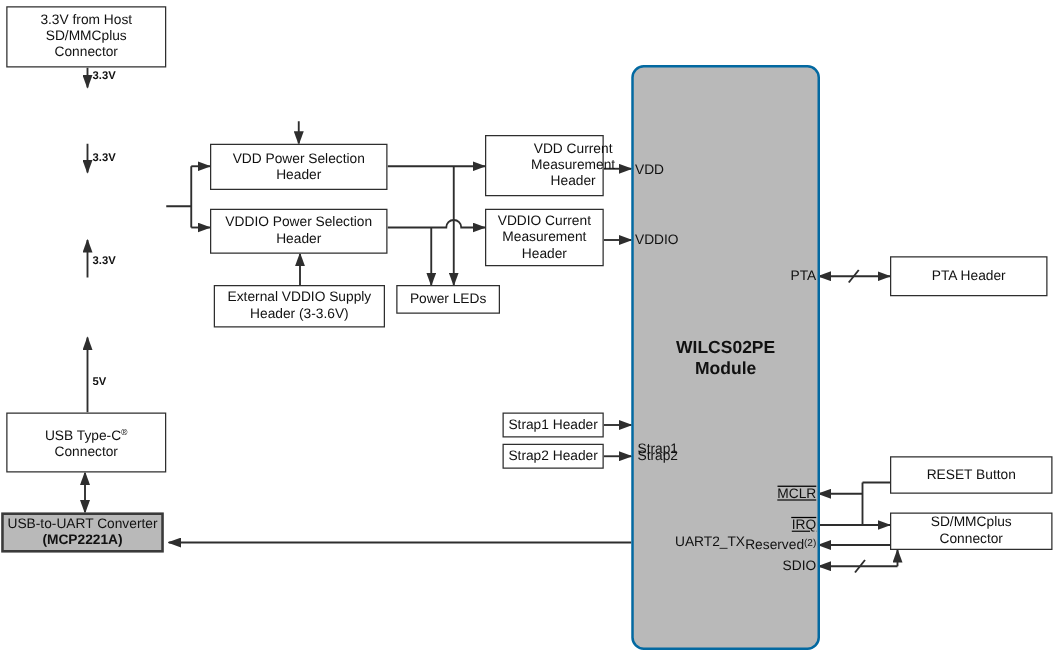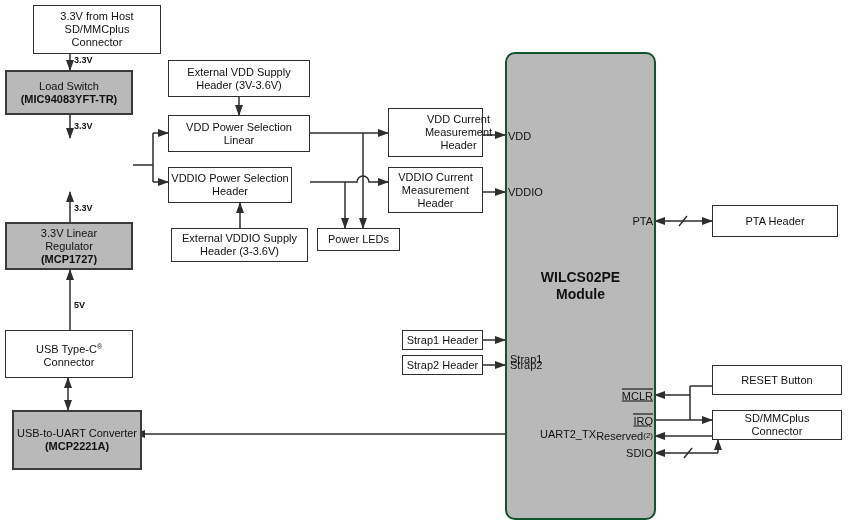--- a/index.html
+++ b/index.html
@@ -10,21 +10,21 @@
   #wires{position:absolute;left:0;top:0;}
   .box{
     position:absolute;box-sizing:border-box;background:#fff;border:1.5px solid #2e2e2e;
     display:flex;flex-direction:column;align-items:center;justify-content:center;
     text-align:center;font-size:11px;line-height:13px;
   }
   .box.gray{background:#b9b9b9;border:2px solid #3a3a3a;}
   .lbl{white-space:pre-line;}
   .part{font-weight:bold;white-space:pre-line;}
   .module{
-    position:absolute;box-sizing:border-box;background:#b9b9b9;border:2px solid #14532d;
+    position:absolute;box-sizing:border-box;background:#b9b9b9;border:2px solid #0369a1;
     border-radius:10px;display:flex;align-items:center;justify-content:center;
   }
   .module-title{font-size:14px;font-weight:bold;text-align:center;white-space:pre-line;line-height:17px;}
   .pin{position:absolute;font-size:11px;transform:translateY(-50%);white-space:nowrap;}
   .pin.right{text-align:right;}
   .ovl{display:inline-block;border-top:1.2px solid #000;padding-top:0px;line-height:12px;text-decoration:underline;}
   .supsm{font-size:8px;vertical-align:2px;}
   .reg-mark{font-size:7px;vertical-align:4px;}
   .wlabel{position:absolute;font-size:9px;font-weight:bold;line-height:9px;}
 </style>
@@ -73,59 +73,46 @@
       <path d="M690,386 V420 M690,386 H712"></path>
       <path d="M655,420 H712" marker-end="url(#arr)"></path>
       <path d="M712,436 H655" marker-end="url(#arr)"></path>
 
       <path d="M718,453 H655" marker-end="url(#arr)"></path>
       <path d="M718,453 V440" marker-end="url(#arr)"></path>
       <path d="M684,458 L692,448"></path>
     </g>
   </svg>
 
-  <div class="box" style="left:5px;top:5px;width:128px;height:49px;margin-left:28px;">
+  <div class="box" style="left:5px;top:5px;width:128px;height:49px;">
     <span class="lbl">3.3V from Host
 SD/MMCplus
 Connector</span>
   </div>
 
-  <div class="box gray" style="left:5px;top:70px;width:128px;height:45px;">
-    <span class="lbl">Load Switch</span>
-    <span class="part">(MIC94083YFT-TR)</span>
-  </div>
 
 
-  <div class="box gray" style="left:5px;top:222px;width:128px;height:48px;">
-    <span class="lbl">3.3V Linear
-Regulator</span>
-    <span class="part">(MCP1727)</span>
-  </div>
 
   <div class="box" style="left:5px;top:330px;width:128px;height:48px;">
     <span><span>USB Type-C</span><span class="reg-mark">®</span></span>
     <span>Connector</span>
   </div>
 
-  <div class="box gray" style="left:12px;top:410px;width:130px;height:60px;">
+  <div class="box gray" style="left:1px;top:410px;width:130px;height:32px;">
     <span class="lbl">USB-to-UART Converter</span>
     <span class="part">(MCP2221A)</span>
   </div>
 
-  <div class="box" style="left:168px;top:60px;width:142px;height:37px;">
-    <span class="lbl">External VDD Supply
-Header (3V-3.6V)</span>
-  </div>
 
   <div class="box" style="left:168px;top:115px;width:142px;height:37px;">
     <span class="lbl">VDD Power Selection
-Linear</span>
+Header</span>
   </div>
 
-  <div class="box" style="left:168px;top:167px;width:124px;height:36px;">
+  <div class="box" style="left:168px;top:167px;width:142px;height:36px;">
     <span class="lbl">VDDIO Power Selection
 Header</span>
   </div>
 
   <div class="box" style="left:171px;top:228px;width:137px;height:34px;">
     <span class="lbl">External VDDIO Supply
 Header (3-3.6V)</span>
   </div>
 
   <div class="box" style="left:317px;top:228px;width:83px;height:23px;">

